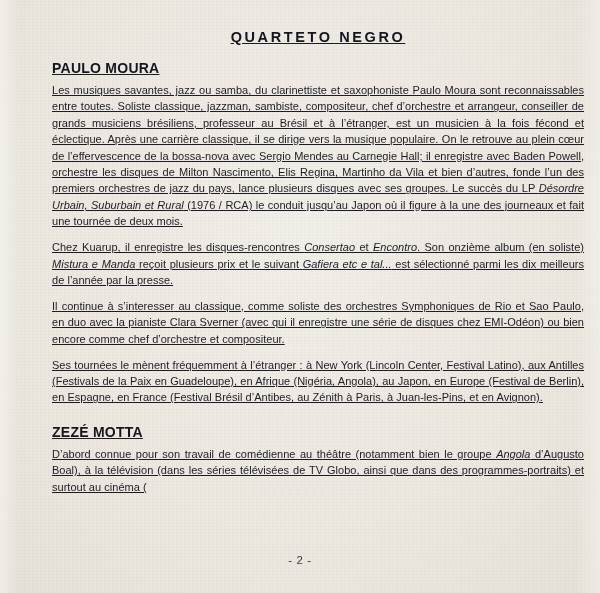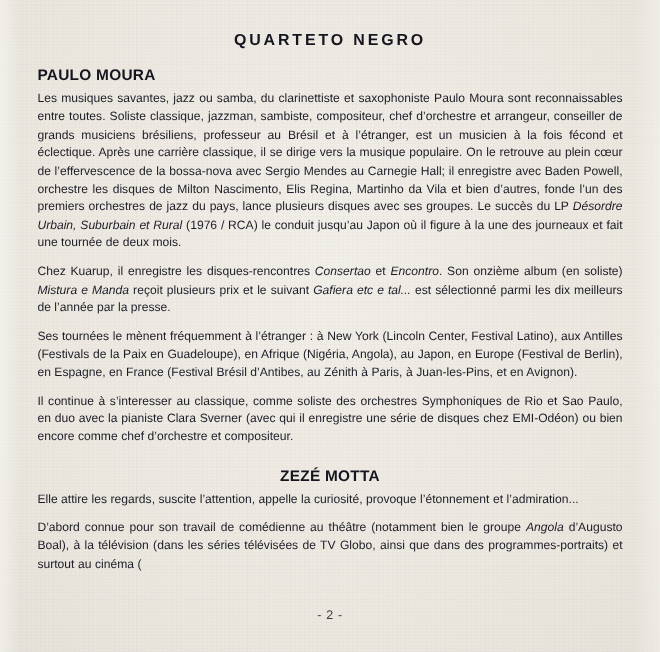--- a/index.html
+++ b/index.html
@@ -22,44 +22,44 @@
     height: 593px;
     box-sizing: border-box;
     background:
       linear-gradient(90deg, rgba(255,255,255,0.45) 0%, rgba(255,255,255,0.0) 3%, rgba(255,255,255,0.0) 96%, rgba(248,246,241,0.5) 100%),
       repeating-linear-gradient(0deg, rgba(0,0,0,0.012) 0px, rgba(0,0,0,0.012) 1px, rgba(255,255,255,0.012) 1px, rgba(255,255,255,0.012) 3px),
       repeating-linear-gradient(90deg, rgba(0,0,0,0.010) 0px, rgba(0,0,0,0.010) 1px, rgba(255,255,255,0.010) 1px, rgba(255,255,255,0.010) 4px),
       radial-gradient(ellipse at 50% 40%, #f2eee8 0%, #ece8e0 62%, #e6e1d8 100%);
   }
   #content {
     position: absolute;
-    left: 34px;
+    left: 52px;
     top: 0;
     width: 532px;
     height: 593px;
+    text-decoration: underline;
   }
   .doc-title {
     text-align: center;
     font-size: 14.5px;
     font-weight: bold;
     letter-spacing: 2.6px;
     margin: 0;
     padding-top: 29px;
     color: #15151f;
   }
   .section-heading {
     font-size: 14px;
     font-weight: bold;
     letter-spacing: 0.25px;
     margin: 15px 0 6px 0;
     color: #15151f;
   }
   .section-heading.second {
     margin-top: 18px;
-    text-align: center;
   }
   p.para {
     margin: 0 0 9.5px 0;
     font-size: 11px;
     line-height: 16.4px;
     text-align: justify;
     text-justify: inter-word;
     color: #1c1c26;
     letter-spacing: 0.01px;
     word-spacing: 0.1px;
@@ -86,24 +86,23 @@
 
 <div id="page">
   <div id="content">
 
     <h1 class="doc-title">QUARTETO NEGRO</h1>
 
     <h2 class="section-heading">PAULO MOURA</h2>
 
     <p class="para"><span>Les musiques savantes, jazz ou samba, du clarinettiste et saxophoniste Paulo Moura sont reconnaissables entre toutes. Soliste classique, jazzman, sambiste, compositeur, chef d’orchestre et arrangeur, conseiller de grands musiciens brésiliens, professeur au Brésil et à l’étranger, est un musicien à la fois fécond et éclectique. Après une carrière classique, il se dirige vers la musique populaire. On le retrouve au plein cœur de l’effervescence de la bossa-nova avec Sergio Mendes au Carnegie Hall; il enregistre avec Baden Powell, orchestre les disques de Milton Nascimento, Elis Regina, Martinho da Vila et bien d’autres, fonde l’un des premiers orchestres de jazz du pays, lance plusieurs disques avec ses groupes. Le succès du LP </span><span class="it">Désordre Urbain, Suburbain et Rural</span><span> (1976 / RCA) le conduit jusqu’au Japon où il figure à la une des journeaux et fait une tournée de deux mois.</span></p>
     <p class="para"><span>Chez Kuarup, il enregistre les disques-rencontres </span><span class="it">Consertao</span><span> et </span><span class="it">Encontro</span><span>. Son onzième album (en soliste) </span><span class="it">Mistura e Manda</span><span> reçoit plusieurs prix et le suivant </span><span class="it">Gafiera etc e tal...</span><span> est sélectionné parmi les dix meilleurs de l’année par la presse.</span></p>
+    <p class="para"><span>Il continue à s’interesser au classique, comme soliste des orchestres Symphoniques de Rio et Sao Paulo, en duo avec la pianiste Clara Sverner (avec qui il enregistre une série de disques chez EMI-Odéon) ou bien encore comme chef d’orchestre et compositeur.</span></p>
     <p class="para"><span>Ses tournées le mènent fréquemment à l’étranger : à New York (Lincoln Center, Festival Latino), aux Antilles (Festivals de la Paix en Guadeloupe), en Afrique (Nigéria, Angola), au Japon, en Europe (Festival de Berlin), en Espagne, en France (Festival Brésil d’Antibes, au Zénith à Paris, à Juan-les-Pins, et en Avignon).</span></p>
-    <p class="para"><span>Il continue à s’interesser au classique, comme soliste des orchestres Symphoniques de Rio et Sao Paulo, en duo avec la pianiste Clara Sverner (avec qui il enregistre une série de disques chez EMI-Odéon) ou bien encore comme chef d’orchestre et compositeur.</span></p>
 
     <h2 class="section-heading second">ZEZÉ MOTTA</h2>
 
-    <p class="para"><span>Elle attire les regards, suscite l’attention, appelle la curiosité, provoque l’étonnement et l’admiration...</span></p>
     <p class="para"><span>D’abord connue pour son travail de comédienne au théâtre (notamment bien le groupe </span><span class="it">Angola</span><span> d’Augusto Boal), à la télévision (dans les séries télévisées de TV Globo, ainsi que dans des programmes-portraits) et surtout au cinéma (</span></p>
 
   </div>
 
   <div class="page-number">- 2 -</div>
 </div>
 
 </body></html>

